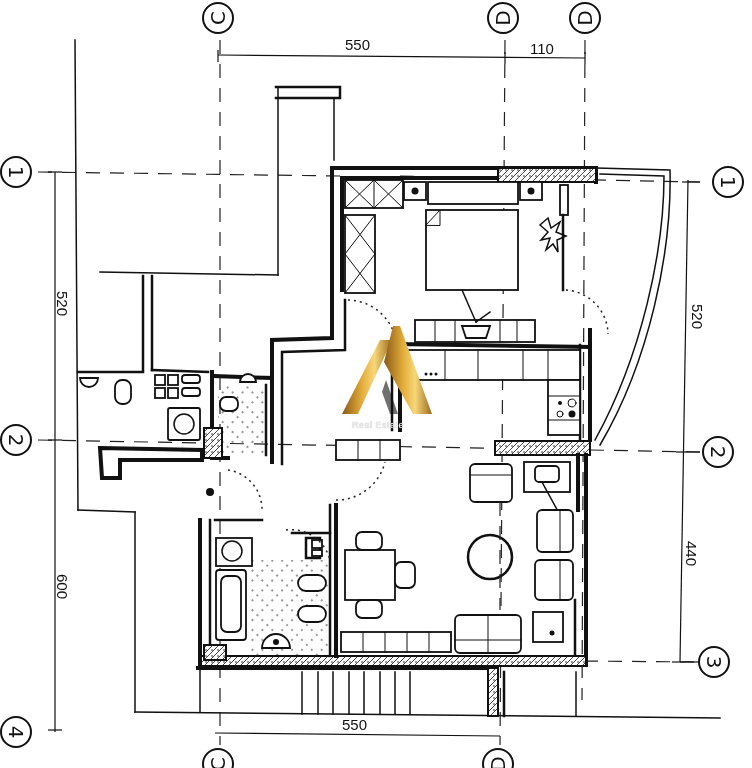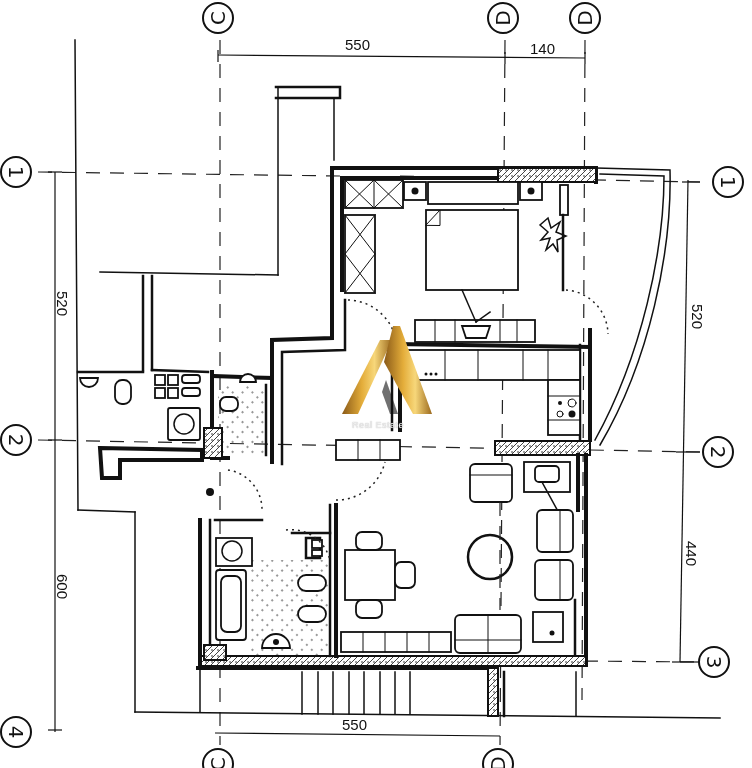--- a/index.html
+++ b/index.html
@@ -329,18 +329,18 @@
     <span class="rot90">1</span>
   </div>
 <div class="bubble" style="left:702px; top:436px;">
     <span class="rot90">2</span>
   </div>
 <div class="bubble" style="left:698px; top:646px;">
     <span class="rot90">3</span>
   </div>
 
 <div class="label" style="left:345px; top:36px;">550</div>
-<div class="label" style="left:530px; top:40px;">140</div>
+<div class="label" style="left:530px; top:40px;">110</div>
 <div class="label" style="left:342px; top:716px;">550</div>
 <div class="vdim" style="left:50px; top:295px;"><span class="rot90">520</span></div>
 <div class="vdim" style="left:50px; top:578px;"><span class="rot90">600</span></div>
 <div class="vdim" style="left:685px; top:308px;"><span class="rot90">520</span></div>
 <div class="vdim" style="left:679px; top:545px;"><span class="rot90">440</span></div>
 
 </body></html>

